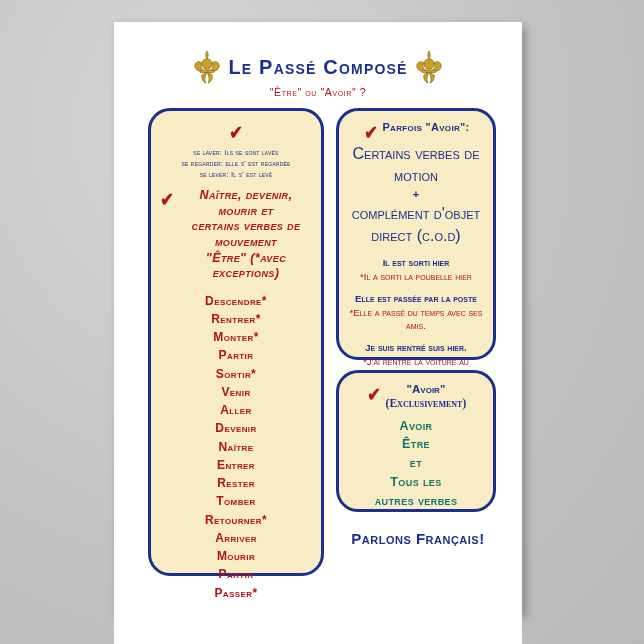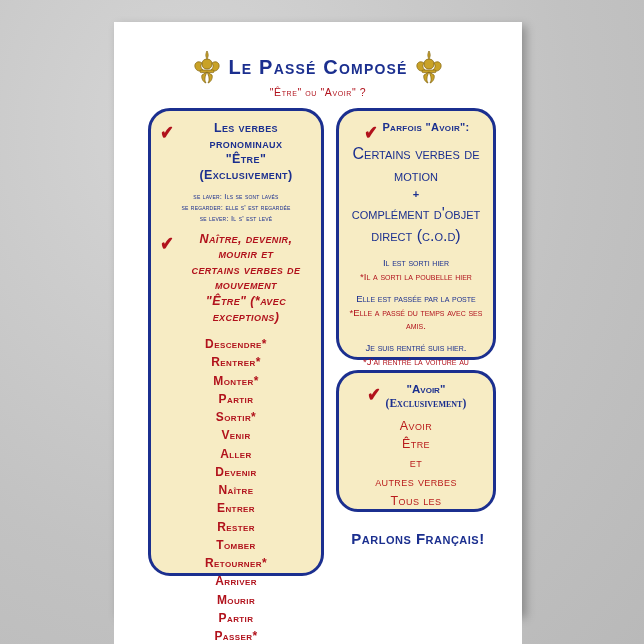--- a/index.html
+++ b/index.html
@@ -187,31 +187,31 @@
     text-align: center;
     margin: 2px 0;
   }
   .rt-ex {
     margin-top: 10px;
     text-align: center;
     font-size: 9.6px;
     line-height: 1.4;
     font-variant: small-caps;
   }
-  .rt-ex .l-blue { color: #1b2f8f; display: block; }
+  .rt-ex .l-blue { color: #1b2f8f; display: block; font-weight: bold; }
   .rt-ex .l-red { color: #b1121c; display: block; }
   .rt-group { margin-bottom: 9px; }
   
   .rb-words {
     margin-top: 6px;
     text-align: center;
   }
   .rb-words div {
-    color: #b91c1c;
-    font-weight: normal;
+    color: #0f766e;
+    font-weight: bold;
     font-size: 12.5px;
     line-height: 1.5;
     font-variant: small-caps;
     letter-spacing: 0.4px;
   }
   .rb-head {
     color: #1b2f8f;
     font-weight: bold;
     font-size: 11.5px;
     font-variant: small-caps;
@@ -268,25 +268,20 @@
         </g>
       </svg>
     </span>
   </div>
 
   <div class="subtitle">"Être" ou "Avoir" ?</div>
 
   <div class="panel panel-left">
     <div class="hdr-line">
       <span class="check">✔</span>
-      <span class="lp-h1">
-        <span>Les verbes</span>
-        <span class="etre">pronominaux</span>
-        <span class="etre">"Être" (Exclusivement)</span>
-      </span>
     </div>
 
     <div class="lp-examples">
       <div>se laver: Ils se sont lavés</div>
       <div>se regarder: elle s' est regardée</div>
       <div>se lever: Il s' est levé</div>
     </div>
 
     <div class="hdr-line" style="margin-top:8px">
       <span class="check">✔</span>
@@ -351,19 +346,19 @@
       <span class="check">✔</span>
       <span class="rb-head">
         <span>"Avoir"</span>
         <span class="excl">(Exclusivement)</span>
       </span>
     </div>
     <div class="rb-words">
       <div>Avoir</div>
       <div>Être</div>
       <div>et</div>
+      <div>Tous les</div>
       <div>autres verbes</div>
-      <div>Tous les</div>
     </div>
   </div>
 
   <div class="footer">Parlons Français!</div>
 </div>
 
 </body></html>

